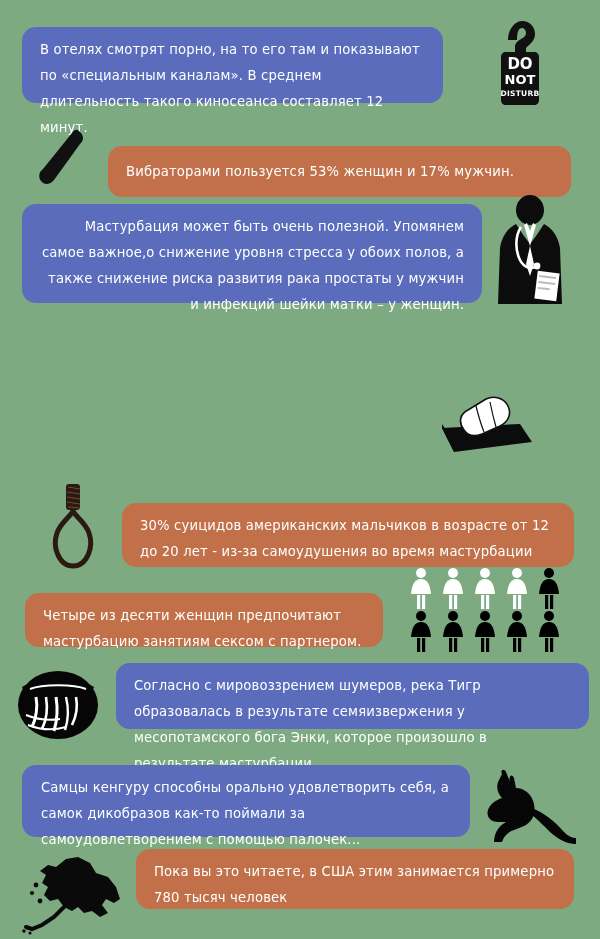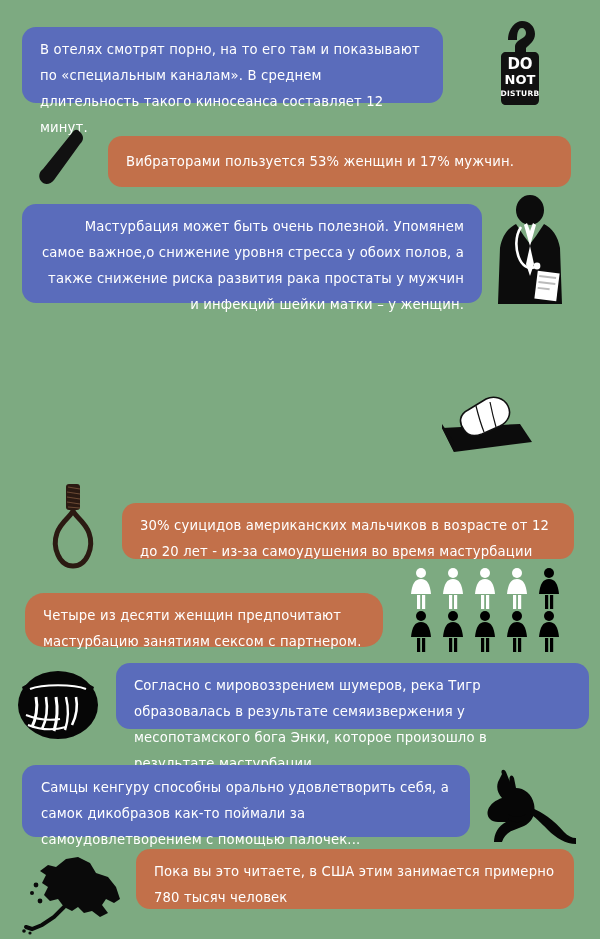--- a/index.html
+++ b/index.html
@@ -74,21 +74,21 @@
                L28 34 L36 34 C39 34, 41 36, 41 39 L41 82 C41 85, 39 87, 36 87
                L8 87 C5 87, 3 85, 3 82 L3 39 C3 36, 5 34, 8 34 L17 34 L17 29
                C17 25, 20 23, 23 21 C26 19, 28 18, 28 15 C28 12, 26 10, 24 10
                C21 10, 19 13, 19 22 Z" fill="#111111"></path>
       <text class="hanger-text" x="22" y="51" font-size="15" text-anchor="middle">DO</text>
       <text class="hanger-text" x="22" y="66" font-size="13" text-anchor="middle">NOT</text>
       <text class="hanger-text" x="22" y="78" font-size="7.5" text-anchor="middle" letter-spacing="0.3">DISTURB</text>
     </svg>
   </div>
 
-  <div class="fact-box orange" style="left:108px; top:136px; width:463px; height:51px; display:flex; align-items:center;">
+  <div class="fact-box orange" style="left:108px; top:146px; width:463px; height:51px; display:flex; align-items:center;">
     <span class="fact-text">Вибраторами пользуется 53% женщин и 17% мужчин.</span>
   </div>
 
   <div class="icon" style="left:38px; top:128px;">
     <svg width="52" height="60" viewBox="0 0 52 60">
       <path d="M42 4 C46 8, 46 12, 42 16 L16 52 C12 57, 6 57, 3 53
                C0 49, 1 44, 5 41 L34 5 C37 1, 39 1, 42 4 Z" fill="#111111"></path>
     </svg>
   </div>
 
@@ -117,34 +117,34 @@
     <svg width="110" height="62" viewBox="0 0 110 62">
       <path d="M14 34 L92 30 L104 48 L26 58 Z" fill="#0c0c0c"></path>
       <path d="M14 34 L26 58 L26 48 L14 30 Z" fill="#0c0c0c"></path>
       <path d="M36 36 C30 28, 32 20, 40 16 L58 5 C66 1, 76 4, 80 12
                C84 20, 80 28, 72 32 L54 40 C46 43, 40 42, 36 36 Z" fill="#ffffff" stroke="#111111" stroke-width="1.6"></path>
       <path d="M48 12 C50 20, 52 28, 56 38" fill="none" stroke="#111111" stroke-width="1.2"></path>
       <path d="M62 8 C64 18, 66 26, 68 33" fill="none" stroke="#111111" stroke-width="1.2"></path>
     </svg>
   </div>
 
-  <div class="fact-box orange" style="left:122px; top:503px; width:452px; height:56px;">
+  <div class="fact-box orange" style="left:122px; top:503px; width:452px; height:64px;">
     <span class="fact-text">30% суицидов американских мальчиков в возрасте от 12 до 20 лет - из-за самоудушения во время мастурбации</span>
   </div>
 
   <div class="icon" style="left:47px; top:481px;">
     <svg width="52" height="91" viewBox="0 0 52 91">
       <rect x="19" y="3" width="14" height="26" rx="3" fill="#2b1a12"></rect>
       <path d="M21 6 L33 8 M20 11 L33 13 M20 16 L33 18 M20 21 L33 23 M21 26 L33 27" stroke="#6b4a34" stroke-width="1.2"></path>
       <path d="M26 29 C26 34, 14 40, 10 52 C5 66, 12 85, 26 85
                C40 85, 47 66, 42 52 C38 40, 26 34, 26 29 Z" fill="none" stroke="#2b1a12" stroke-width="5"></path>
     </svg>
   </div>
 
-  <div class="fact-box orange" style="left:25px; top:593px; width:358px; height:54px;border-radius:19px;">
+  <div class="fact-box orange" style="left:25px; top:593px; width:358px; height:54px;">
     <span class="fact-text">Четыре из десяти женщин предпочитают мастурбацию занятиям сексом с партнером.</span>
   </div>
 
   <div class="people-grid" style="left:406px; top:567px;">
     <svg class="person" viewBox="0 0 30 43">
       <circle cx="15" cy="6" r="5" fill="#ffffff"></circle>
       <path d="M15 12 C9 12, 6 17, 5 27 L25 27 C24 17, 21 12, 15 12 Z" fill="#ffffff"></path>
       <rect x="11" y="28" width="3.2" height="14" fill="#ffffff"></rect>
       <rect x="16" y="28" width="3.2" height="14" fill="#ffffff"></rect>
     </svg>

